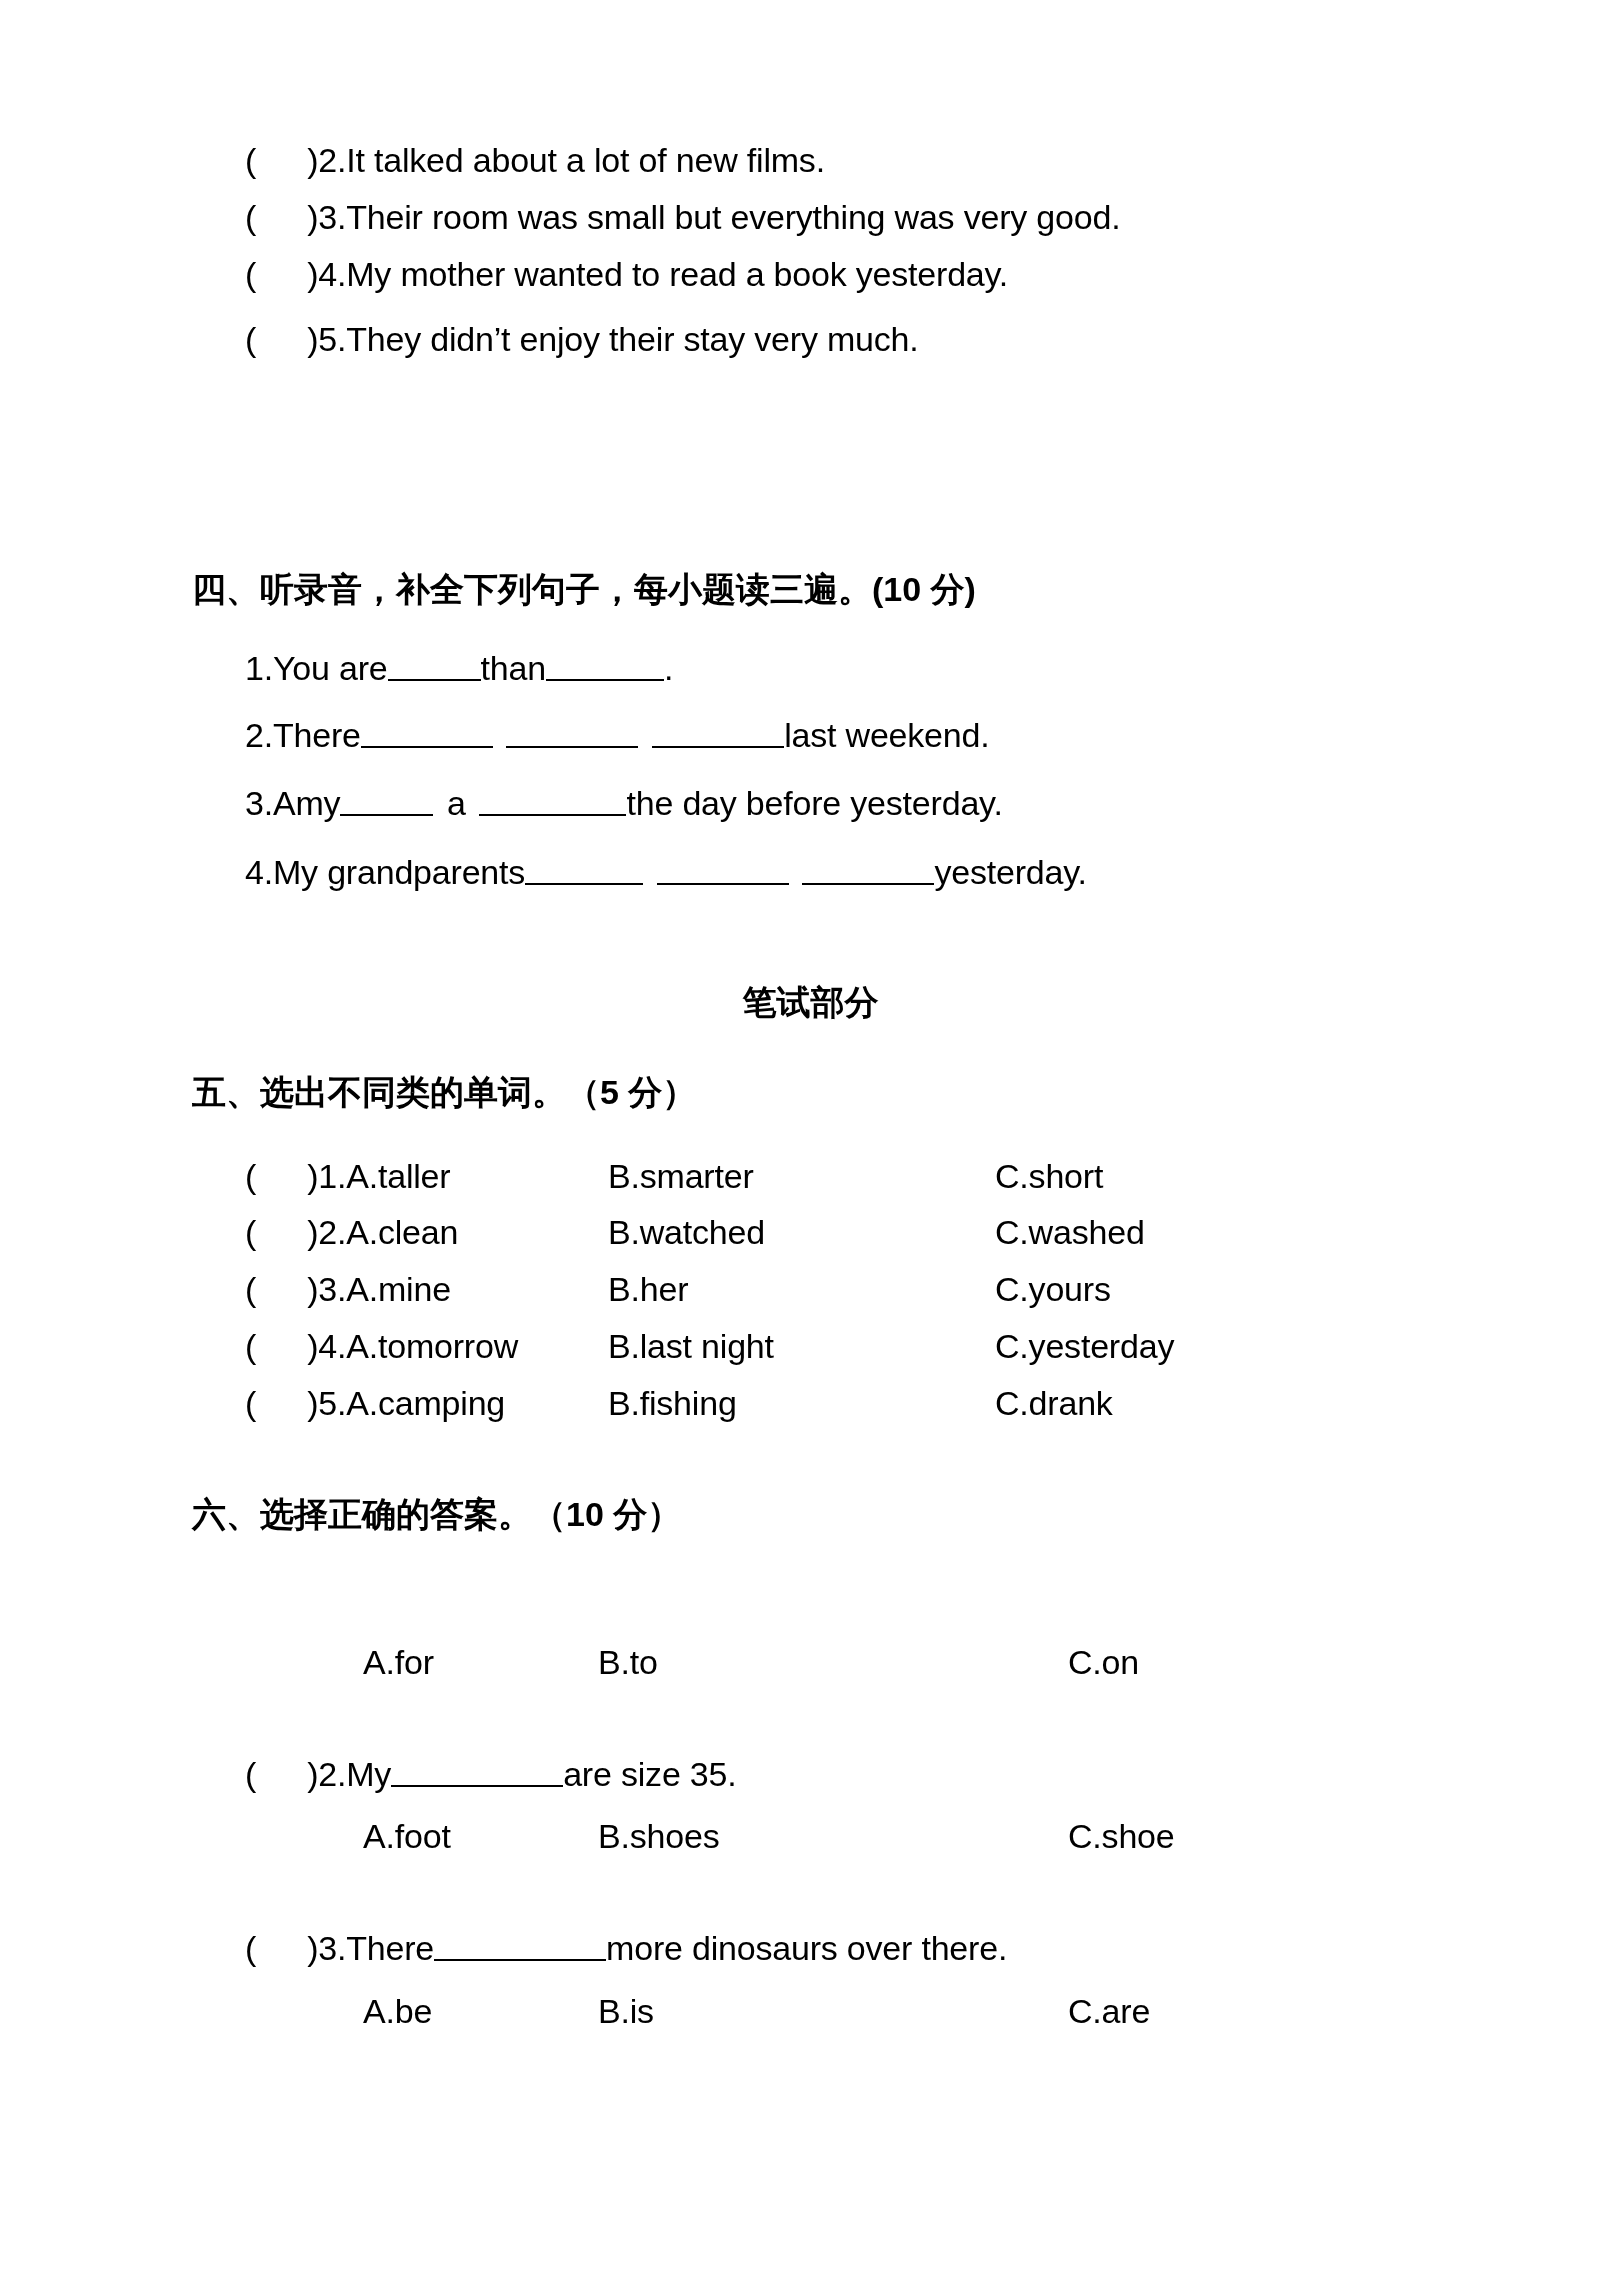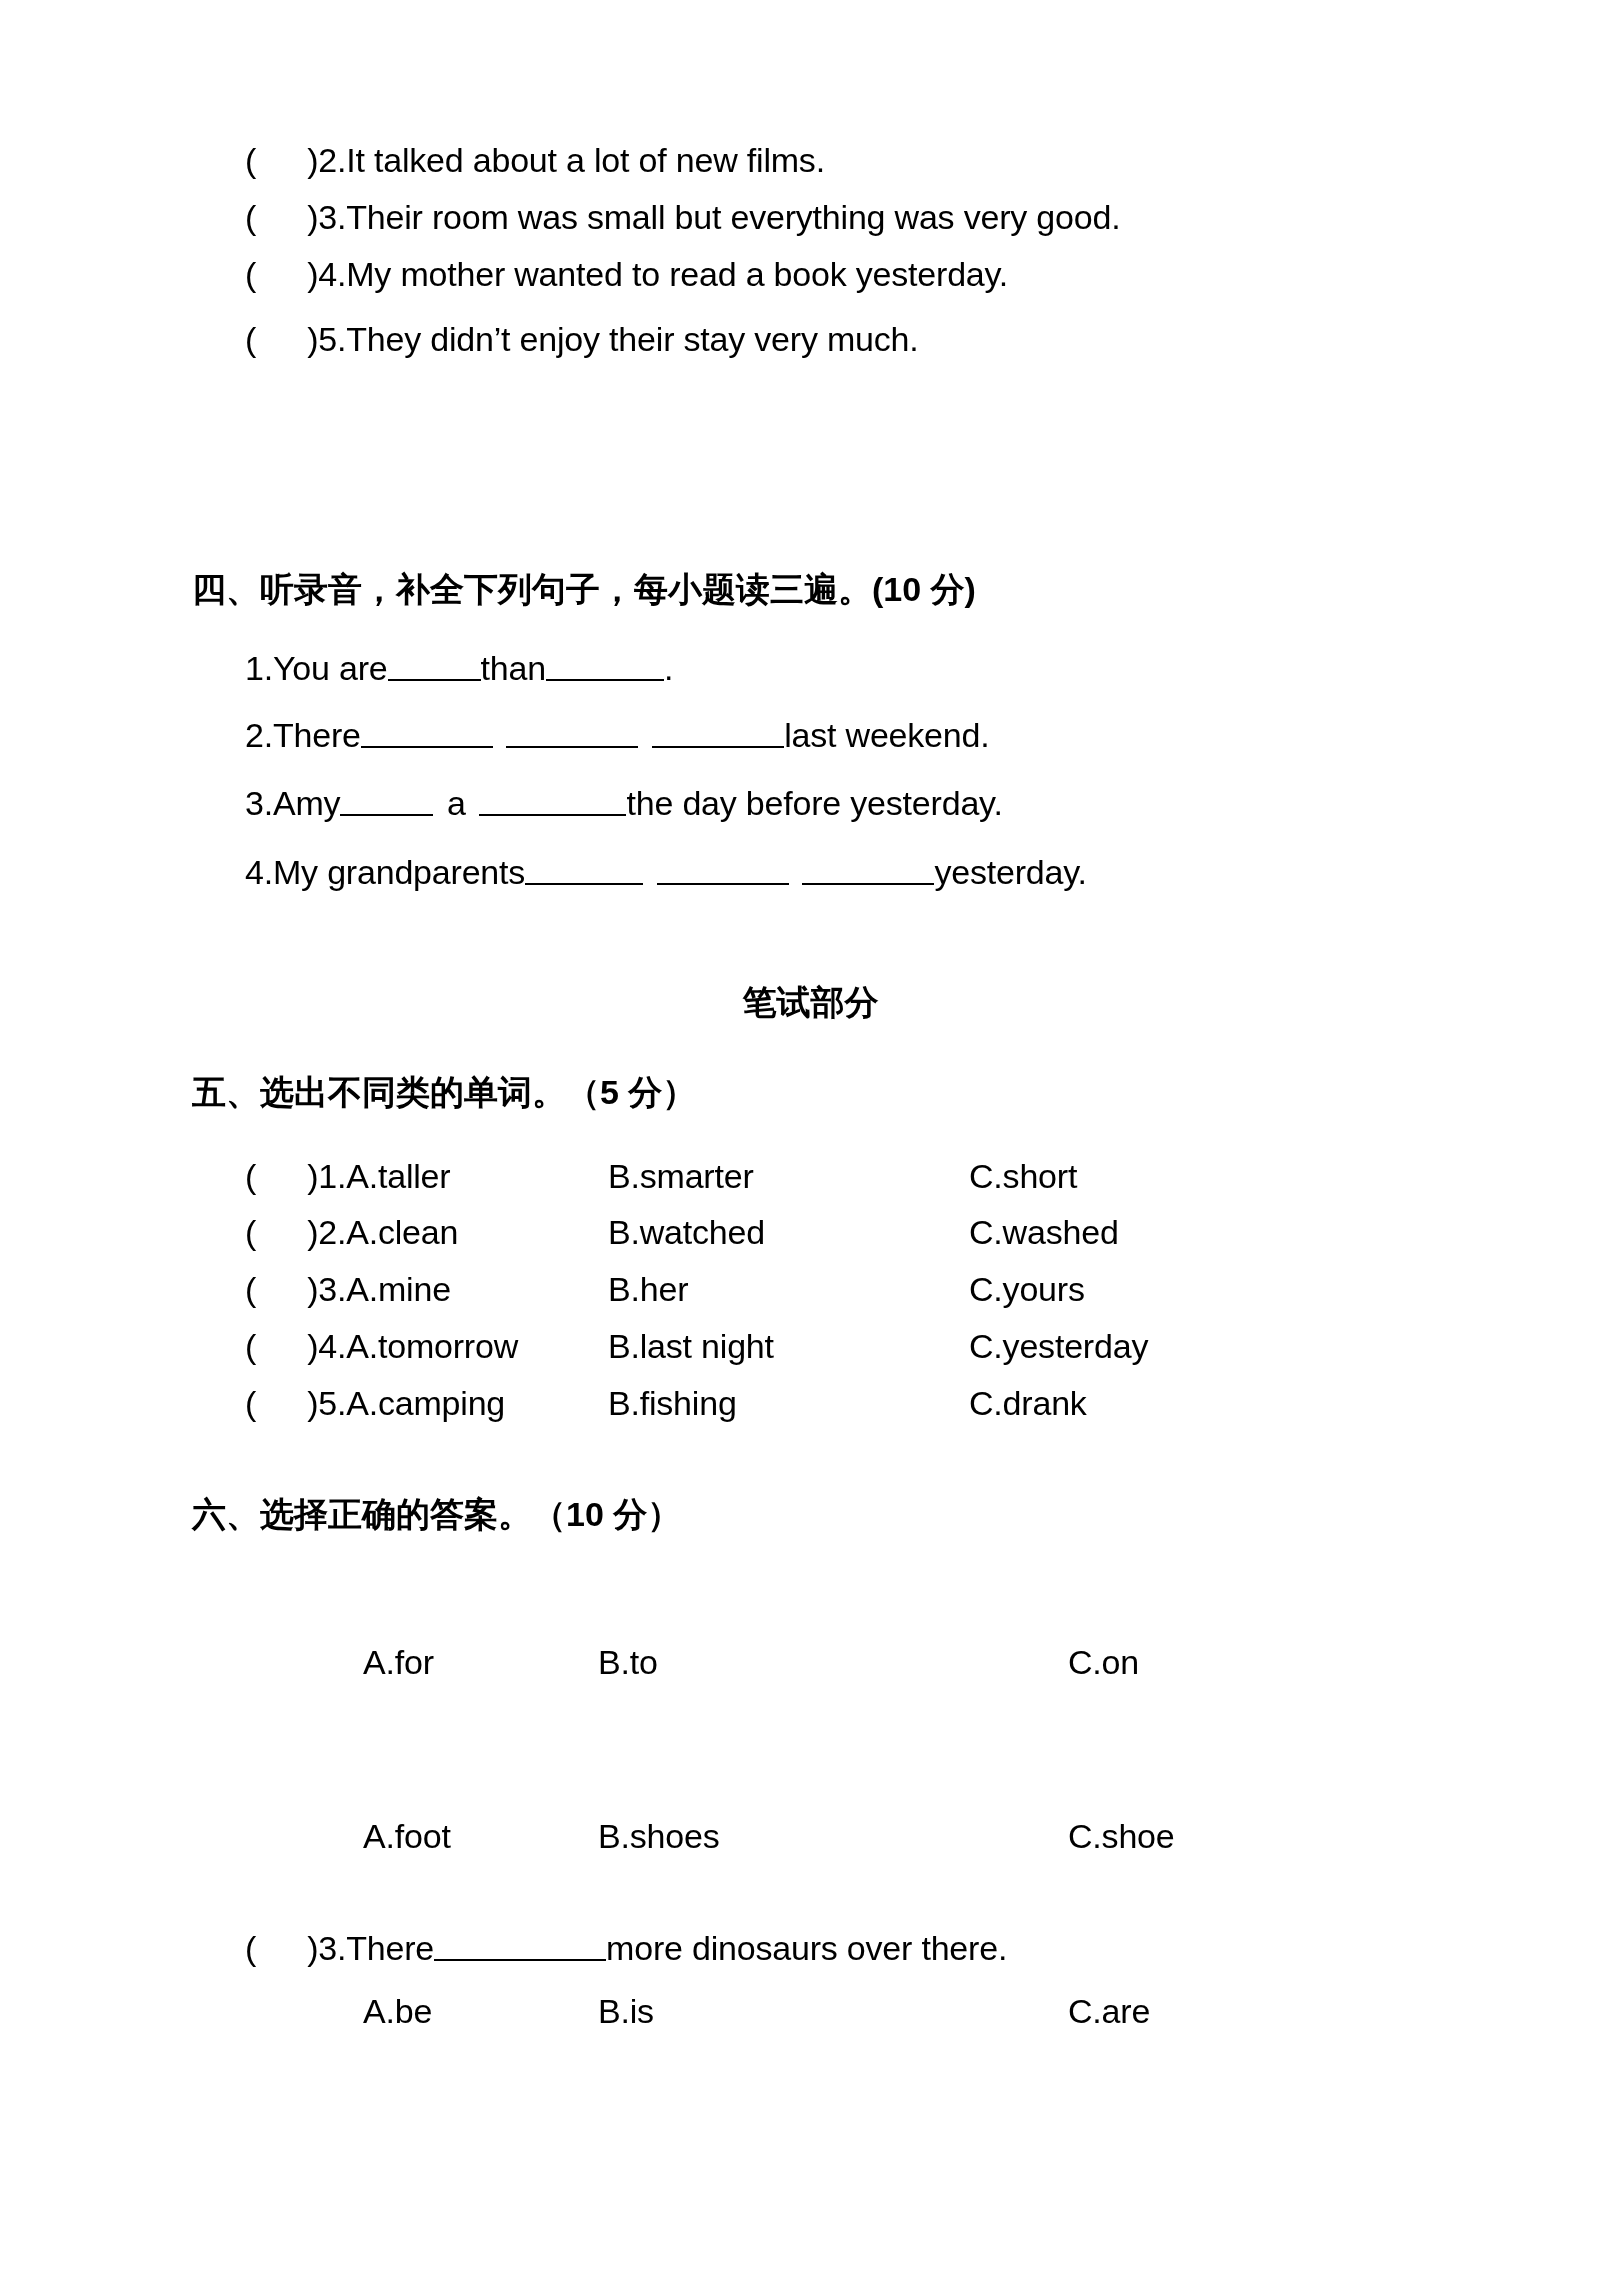--- a/index.html
+++ b/index.html
@@ -84,21 +84,21 @@
 
   
   .opt-row {
     position: absolute;
     left: 245px;
     width: 1176px;
     white-space: nowrap;
   }
   .col-a { position: absolute; left: 0px; }
   .col-b { position: absolute; left: 363px; }
-  .col-c { position: absolute; left: 724px; }
+  .col-c { position: absolute; left: 750px; }
 
   
   .ans-row {
     position: absolute;
     left: 245px;
     width: 1176px;
     white-space: nowrap;
   }
   .ans-a { position: absolute; left: 118px; }
   .ans-b { position: absolute; left: 353px; }
@@ -190,20 +190,23 @@
   </div>
 
   <div class="sec-heading heading" style="top:1492px;">六、选择正确的答案。（10 分）</div>
 
   <div class="ans-row body-text" style="top:1645px;">
     <span class="ans-a">A.for</span>
     <span class="ans-b">B.to</span>
     <span class="ans-c">C.on</span>
   </div>
 
+  <div class="fill-row body-text" style="top:1753px;">
+    <span class="paren-open">(</span><span class="paren-gap"></span><span class="paren-close">)</span><span>2.</span><span>My</span><span class="blank" style="width:172px;"></span><span>are size 35.</span>
+  </div>
   <div class="ans-row body-text" style="top:1819px;">
     <span class="ans-a">A.foot</span>
     <span class="ans-b">B.shoes</span>
     <span class="ans-c">C.shoe</span>
   </div>
 
   <div class="fill-row body-text" style="top:1927px;">
     <span class="paren-open">(</span><span class="paren-gap"></span><span class="paren-close">)</span><span>3.</span><span>There</span><span class="blank" style="width:172px;"></span><span>more dinosaurs over there.</span>
   </div>
   <div class="ans-row body-text" style="top:1994px;">

